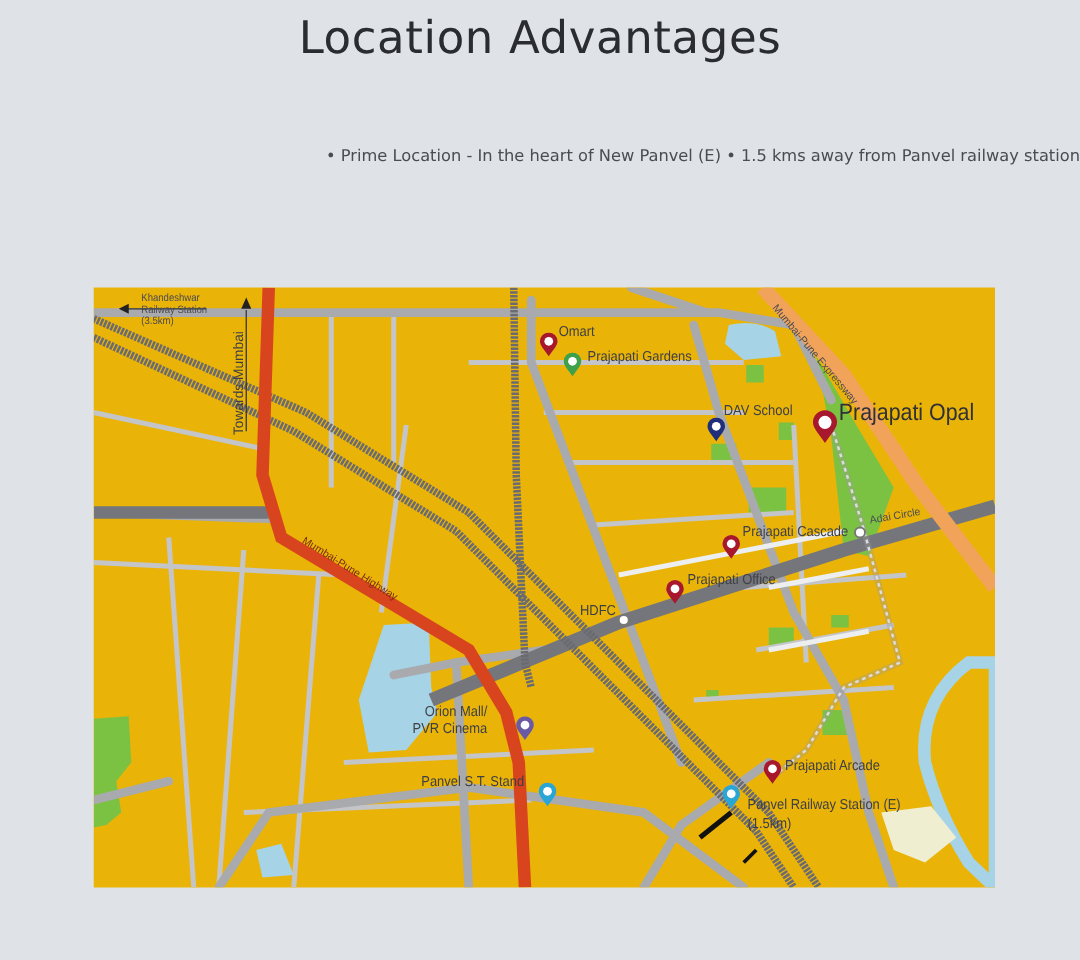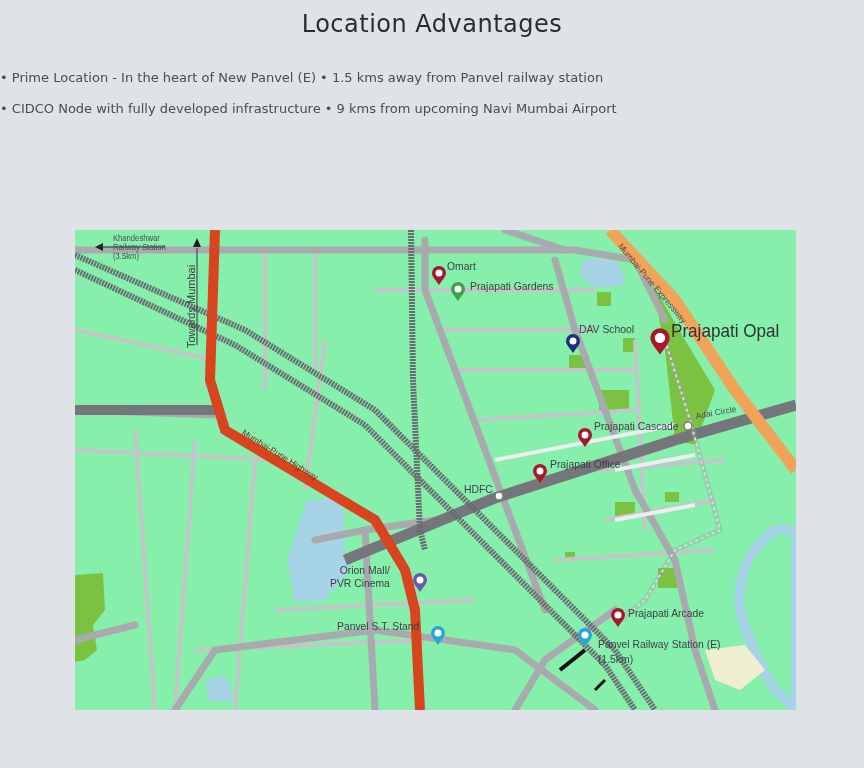--- a/index.html
+++ b/index.html
@@ -5,51 +5,50 @@
   html, body { margin:0; padding:0; }
   body {
     width:864px; height:768px; overflow:hidden;
     background:#dfe2e7;
     font-family:"DejaVu Sans", sans-serif;
     color:#3b3d42;
     position:relative;
   }
   .title {
     position:absolute; left:0; right:0; top:10px;
-    text-align:center; font-size:24px; font-weight:normal;
+    text-align:center; font-size:36px; font-weight:normal;
     color:#2a2c31; letter-spacing:0.5px;
   }
   .bullets { position:absolute; left:0; right:0; top:68px; }
   .bullet-line {
-    text-align:left; font-size:13px; color:#4a4c52;
-    height:31px; line-height:20px;
+    text-align:right; font-size:13px; color:#4a4c52;
+    height:31px; line-height:20px;margin-top:48px;
   }
   .map {
     position:absolute; left:75px; top:230px; width:721px; height:480px;
-    background:#86efac; overflow:hidden;
+    background:#eab308; overflow:hidden;
   }
   .map svg { position:absolute; left:0; top:0; }
   .lbl {
     position:absolute; font-family:"Liberation Sans", sans-serif;
     font-size:11.5px; color:#3e4045; white-space:nowrap; line-height:13px;
     transform:scaleX(0.9); transform-origin:left top;
   }
   .lbl.big { font-size:19px; line-height:22px; color:#2f3136; }
   .lbl.small { font-size:8.5px; line-height:9px; color:#4a4c52; }
   .pin { position:absolute; width:16px; height:20px; }
   .pin.big { width:22px; height:28px; }
 </style>
 </head>
 <body>
 
 <div class="title">Location Advantages</div>
 
 <div class="bullets">
   <div class="bullet-line">• Prime Location - In the heart of New Panvel (E) • 1.5 kms away from Panvel railway station</div>
-  <div class="bullet-line">• CIDCO Node with fully developed infrastructure • 9 kms from upcoming Navi Mumbai Airport</div>
 </div>
 
 <div class="map">
   <svg width="721" height="480" viewBox="0 0 721 480">
 
     <path d="M232 270 L268 268 L270 320 L275 340 L250 370 L220 372 L212 330 Z" fill="#a7d3e6"></path>
     <path d="M508 30 Q530 25 545 35 L550 55 L520 58 L505 45 Z" fill="#a7d3e6"></path>
     <path d="M700 300 Q660 330 665 380 Q675 420 700 460 L721 480 L721 300 Z" fill="none" stroke="#a7d3e6" stroke-width="10"></path>
     <path d="M130 450 L150 445 L160 470 L135 472 Z" fill="#a7d3e6"></path>
 

